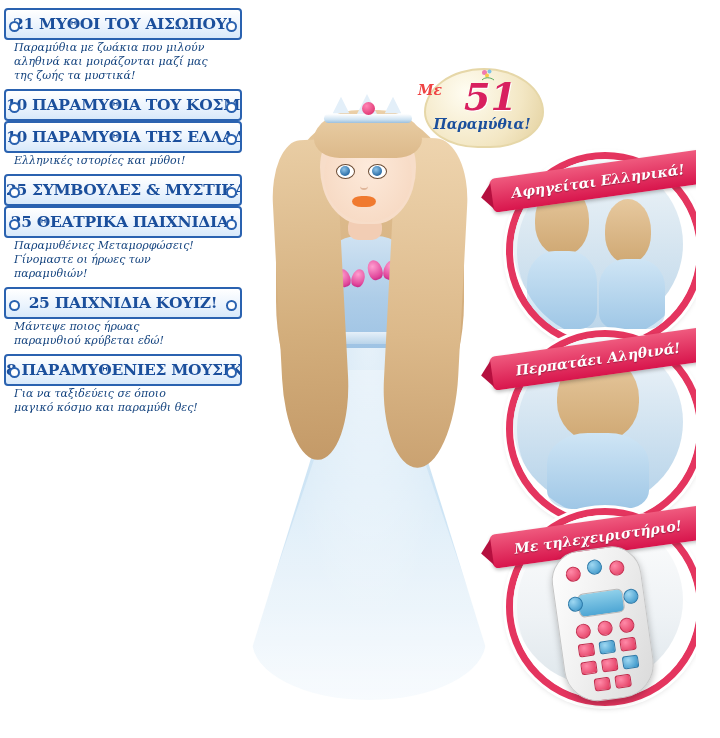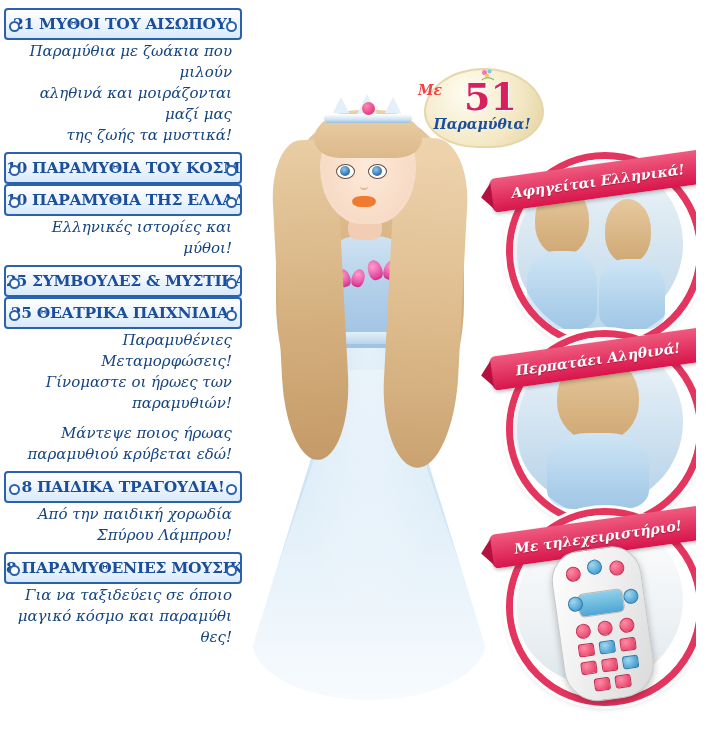--- a/index.html
+++ b/index.html
@@ -66,25 +66,25 @@
     margin-top: -3.5px;
     border: 2px solid #2a62b0;
     border-radius: 50%;
     background: #ffffff;
   }
   .feature-title::before { left: 3px; }
   .feature-title::after { right: 3px; }
 
   .feature-desc {
     display: block;
-    text-align: right;
+    text-align: left;
     font-family: "DejaVu Serif", serif;
     font-style: italic;
-    font-size: 15px;
-    line-height: 21px;
+    font-size: 11px;
+    line-height: 14px;
     color: #15447f;
     padding: 3px 10px 4px 10px;
     white-space: pre-line;
   }
 
   
   .badge {
     position: absolute;
     left: 418px;
     top: 62px;
@@ -115,20 +115,21 @@
   }
   .badge-number {
     position: absolute;
     left: 46px;
     top: 12px;
     font-family: "DejaVu Serif", serif;
     font-weight: bold;
     font-size: 38px;
     color: #d8205f;
     text-shadow: 1px 1px 0 #ffffff;
+    font-style: italic;
   }
   .badge-text-bottom {
     position: absolute;
     left: 0;
     top: 54px;
     width: 128px;
     text-align: center;
     font-family: "DejaVu Serif", serif;
     font-weight: bold;
     font-style: italic;
@@ -565,31 +566,27 @@
     <div class="feature">
       <div class="feature-title-wrap">
         <span class="feature-title">25 ΘΕΑΤΡΙΚΑ ΠΑΙΧΝΙΔΙΑ!</span>
       </div>
       <span class="feature-desc">Παραμυθένιες Μεταμορφώσεις!
 Γίνομαστε οι ήρωες των
 παραμυθιών!</span>
     </div>
 
     <div class="feature">
+      <div class="feature-title-wrap">
+        <span class="feature-title">25 ΠΑΙΧΝΙΔΙΑ ΚΟΥΙΖ!</span>
+      </div>
       <span class="feature-desc">Μάντεψε ποιος ήρωας
 παραμυθιού κρύβεται εδώ!</span>
     </div>
 
-    <div class="feature">
-      <div class="feature-title-wrap">
-        <span class="feature-title">8 ΠΑΙΔΙΚΑ ΤΡΑΓΟΥΔΙΑ!</span>
-      </div>
-      <span class="feature-desc">Από την παιδική χορωδία
-Σπύρου Λάμπρου!</span>
-    </div>
 
     <div class="feature">
       <div class="feature-title-wrap">
         <span class="feature-title">8 ΠΑΡΑΜΥΘΕΝΙΕΣ ΜΟΥΣΙΚΕΣ!</span>
       </div>
       <span class="feature-desc">Για να ταξιδεύεις σε όποιο
 μαγικό κόσμο και παραμύθι θες!</span>
     </div>
 
   </div>

